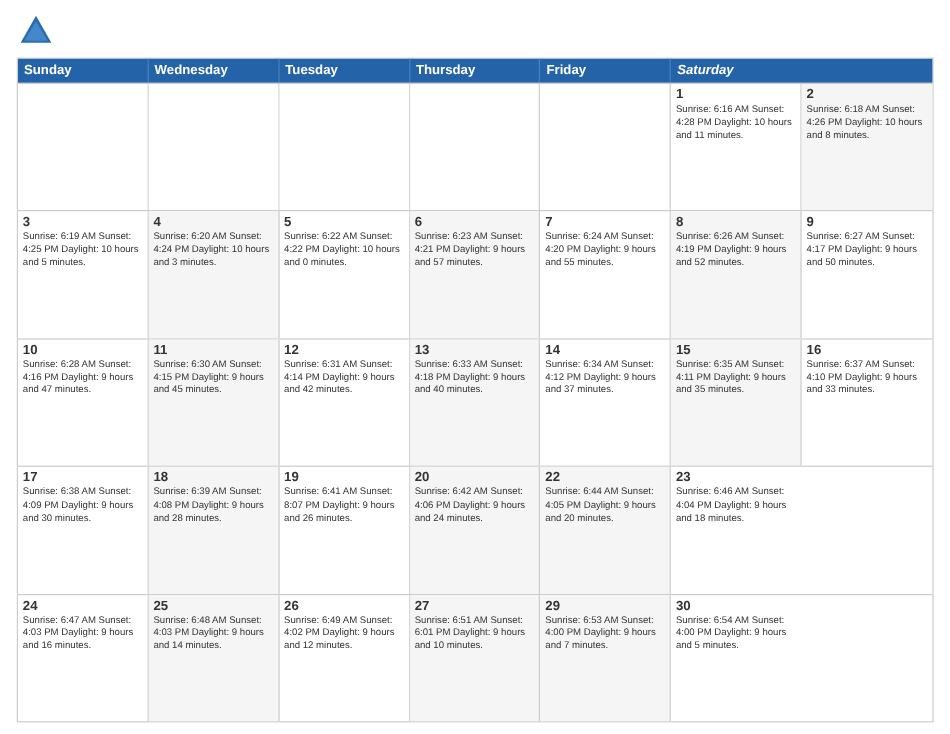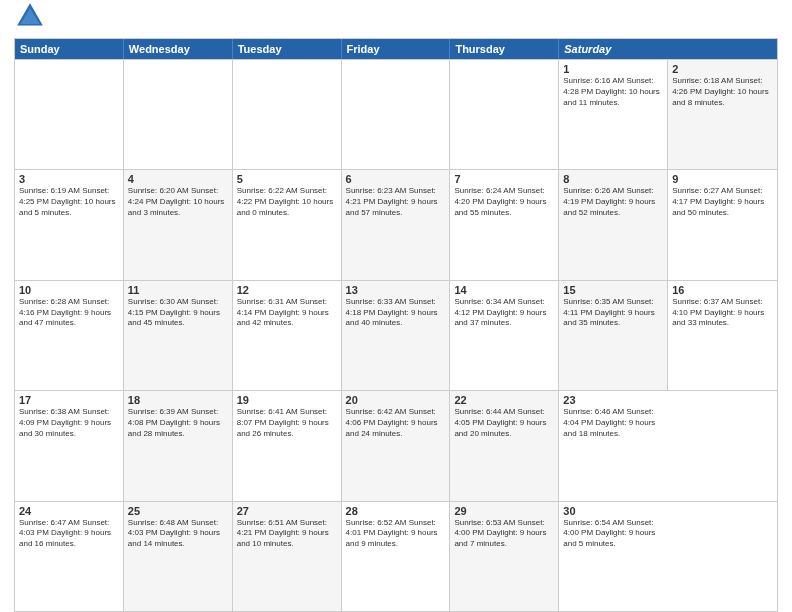--- a/index.html
+++ b/index.html
@@ -6,21 +6,21 @@
     body {
       font-family: Arial, sans-serif;
       background: #fff;
       width: 792px;
       height: 612px;
       overflow: hidden;
     }
     .page {
       width: 792px;
       height: 612px;
-      padding: 0 14px;
+      padding: 10px 14px;
       display: flex;
       flex-direction: column;
     }
     .header {
       display: flex;
       justify-content: space-between;
       align-items: flex-start;
       margin-bottom: 6px;
     }
     .logo {
@@ -132,22 +132,22 @@
       <div class="month-title"></div>
       <div class="location"></div>
     </div>
   </div>
 
   <div class="calendar">
     <div class="cal-header" id="cal-header">
         <div class="cal-header-cell">Sunday</div>
         <div class="cal-header-cell">Wednesday</div>
         <div class="cal-header-cell">Tuesday</div>
+        <div class="cal-header-cell">Thursday</div>
         <div class="cal-header-cell">Friday</div>
-        <div class="cal-header-cell">Thursday</div>
         <div class="cal-header-cell">Saturday</div>
       </div>
     <div class="cal-body" id="cal-body">
         <div class="cal-row">
           <div class="cal-cell empty"></div>
           <div class="cal-cell empty"></div>
           <div class="cal-cell empty"></div>
           <div class="cal-cell empty"></div>
           <div class="cal-cell empty"></div>
           <div class="cal-cell">
@@ -295,31 +295,31 @@
             <div class="day-info">Sunrise: 6:47 AM
 Sunset: 4:03 PM
 Daylight: 9 hours and 16 minutes.</div>
           </div>
           <div class="cal-cell shaded">
             <div class="day-num">25</div>
             <div class="day-info">Sunrise: 6:48 AM
 Sunset: 4:03 PM
 Daylight: 9 hours and 14 minutes.</div>
           </div>
+          <div class="cal-cell">
+            <div class="day-num">26</div>
+            <div class="day-info">Sunrise: 6:49 AM
+Sunset: 4:02 PM
+Daylight: 9 hours and 12 minutes.</div>
+          </div>
           <div class="cal-cell shaded">
             <div class="day-num">27</div>
             <div class="day-info">Sunrise: 6:51 AM
-Sunset: 4:21 PM
+Sunset: 6:01 PM
 Daylight: 9 hours and 10 minutes.</div>
-          </div>
-          <div class="cal-cell">
-            <div class="day-num">28</div>
-            <div class="day-info">Sunrise: 6:52 AM
-Sunset: 4:01 PM
-Daylight: 9 hours and 9 minutes.</div>
           </div>
           <div class="cal-cell shaded">
             <div class="day-num">29</div>
             <div class="day-info">Sunrise: 6:53 AM
 Sunset: 4:00 PM
 Daylight: 9 hours and 7 minutes.</div>
           </div>
           <div class="cal-cell">
             <div class="day-num">30</div>
             <div class="day-info">Sunrise: 6:54 AM

